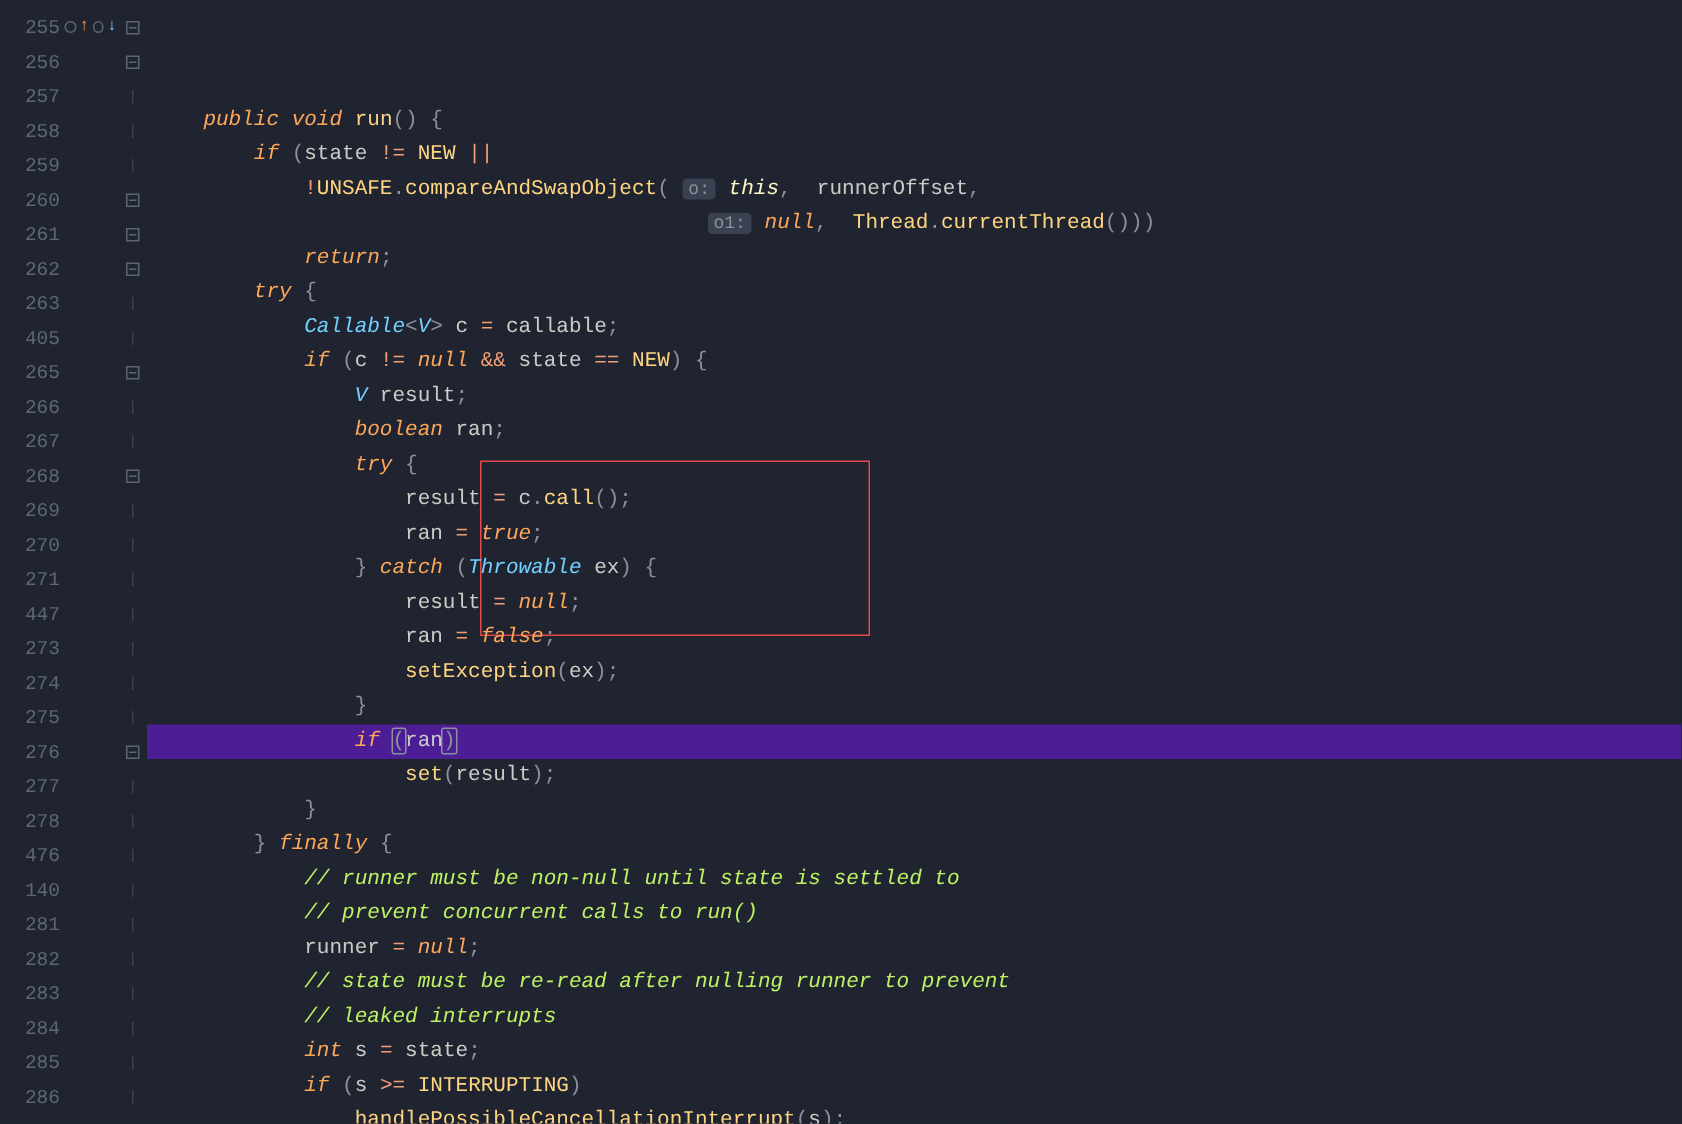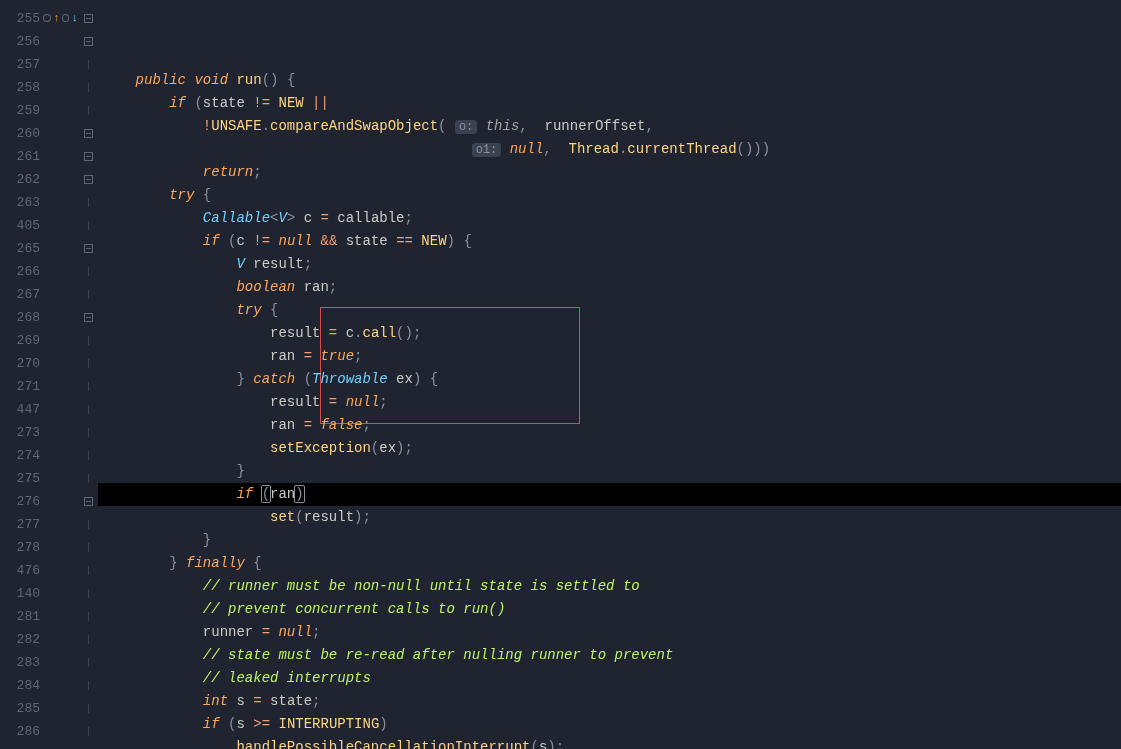--- a/index.html
+++ b/index.html
@@ -75,34 +75,34 @@
     flex: 1;
     position: relative;
     white-space: pre;
   }
   .code-row {
     height: 23px;
     padding-left: 4px;
     position: relative;
   }
   .current-line {
-    background: #000000;
+    background: #4c1d95;
   }
   
   .kw { color: #ffa759; font-style: italic; }
   .type { color: #73d0ff; font-style: italic; }
   .const { color: #ffd580; }
   .ident { color: #cbccc6; }
   .func { color: #ffd580; }
   .punc { color: #8a919a; }
   .op { color: #f29e74; }
   .null { color: #ffa759; font-style: italic; margin-top: 32px; }
   .bool { color: #ffa759; font-style: italic; }
   .comment { color: #bef264; font-style: italic; }
-  .this { color: #a3a3a3; font-style: italic; }
+  .this { color: #fef9c3; font-style: italic; }
   .paramhint {
     background: #3a4150;
     color: #8a919a;
     border-radius: 3px;
     padding: 0 4px;
     font-size: 12px;
     font-style: normal;
   }
   .matched-paren {
     border: 1px solid #8a919a;

